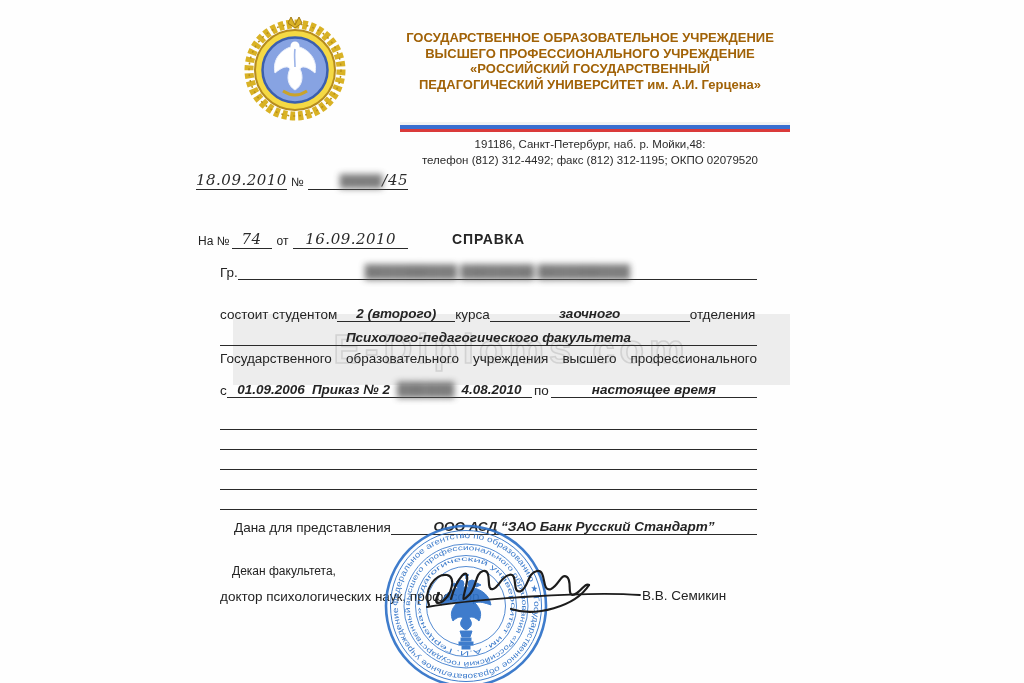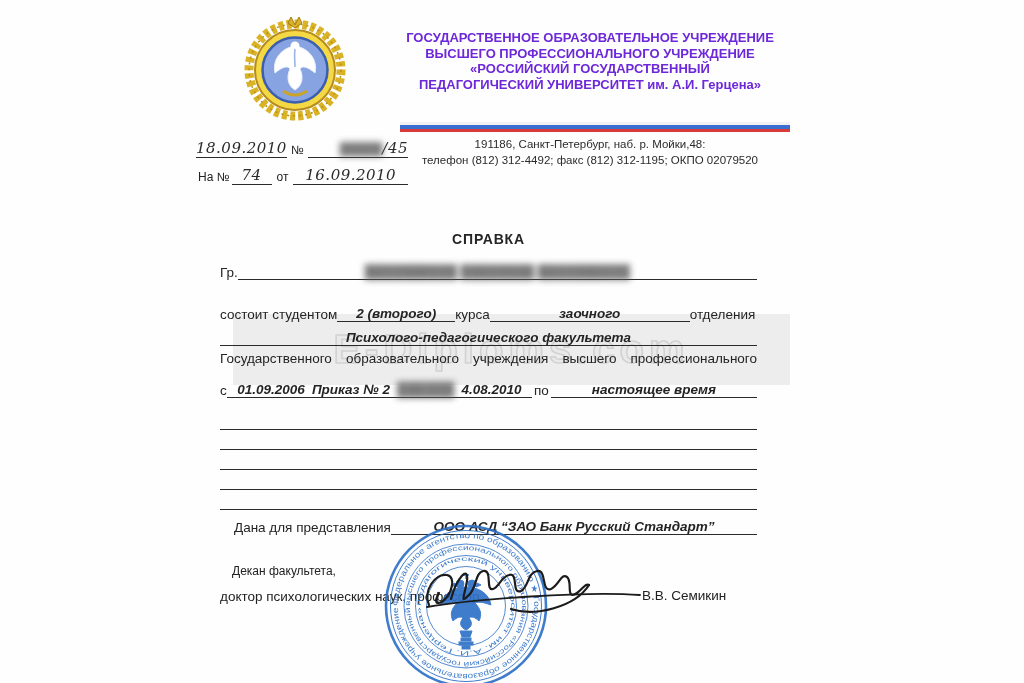--- a/index.html
+++ b/index.html
@@ -17,31 +17,31 @@
   .watermark span {
     font-size:40px; font-weight:bold; letter-spacing:5px; white-space:nowrap;
     color:#e9e9e9; -webkit-text-stroke:1.6px #d2d2d2;
   }
   .content { position:relative; z-index:1; }
 
   
   .logo { position:absolute; left:242px; top:13px; width:106px; height:112px; }
   .header-block { position:absolute; left:385px; top:30px; width:410px; text-align:center; }
   .agency { font-weight:bold; font-size:13px; letter-spacing:.2px; margin-bottom:15px; color:#252525; }
-  .inst-line { font-weight:bold; font-size:13px; line-height:15.5px; color:#6d28d9; }
+  .inst-line { font-weight:bold; font-size:13px; line-height:15.5px; color:#a16207; }
   .flag { position:absolute; left:400px; top:122px; width:390px; height:9.5px; display:flex; flex-direction:column; }
   .flag .f-w { height:3px; }
   .flag .f-b { height:3.5px; }
   .flag .f-r { height:3px; }
   .address-block { position:absolute; left:385px; top:137px; width:410px; text-align:center; }
   .addr-line { font-size:11.5px; line-height:15.5px; color:#2a2a2a; }
 
   
   .refs { position:absolute; left:196px; top:131px; width:212px; font-size:12px; }
-  .refs .row { display:flex; align-items:flex-end; height:27px; }
+  .refs .row { display:flex; align-items:flex-end; height:27px;margin-top:32px; }
   .hand { font-family:"DejaVu Serif", serif; font-style:italic; font-size:15px; color:#2b2b2b; letter-spacing:.5px; }
   .u { border-bottom:1.4px solid #2a2a2a; }
   .redacted { filter:blur(3px); color:#5a5a5a; opacity:.8; }
 
   
   .doc-title { position:absolute; left:220px; top:231px; width:537px; text-align:center;
     font-weight:bold; font-size:14px; letter-spacing:.8px; color:#252525; }
 
   
   .body { position:absolute; left:220px; top:255px; width:537px; font-size:13.5px; color:#242424; }

